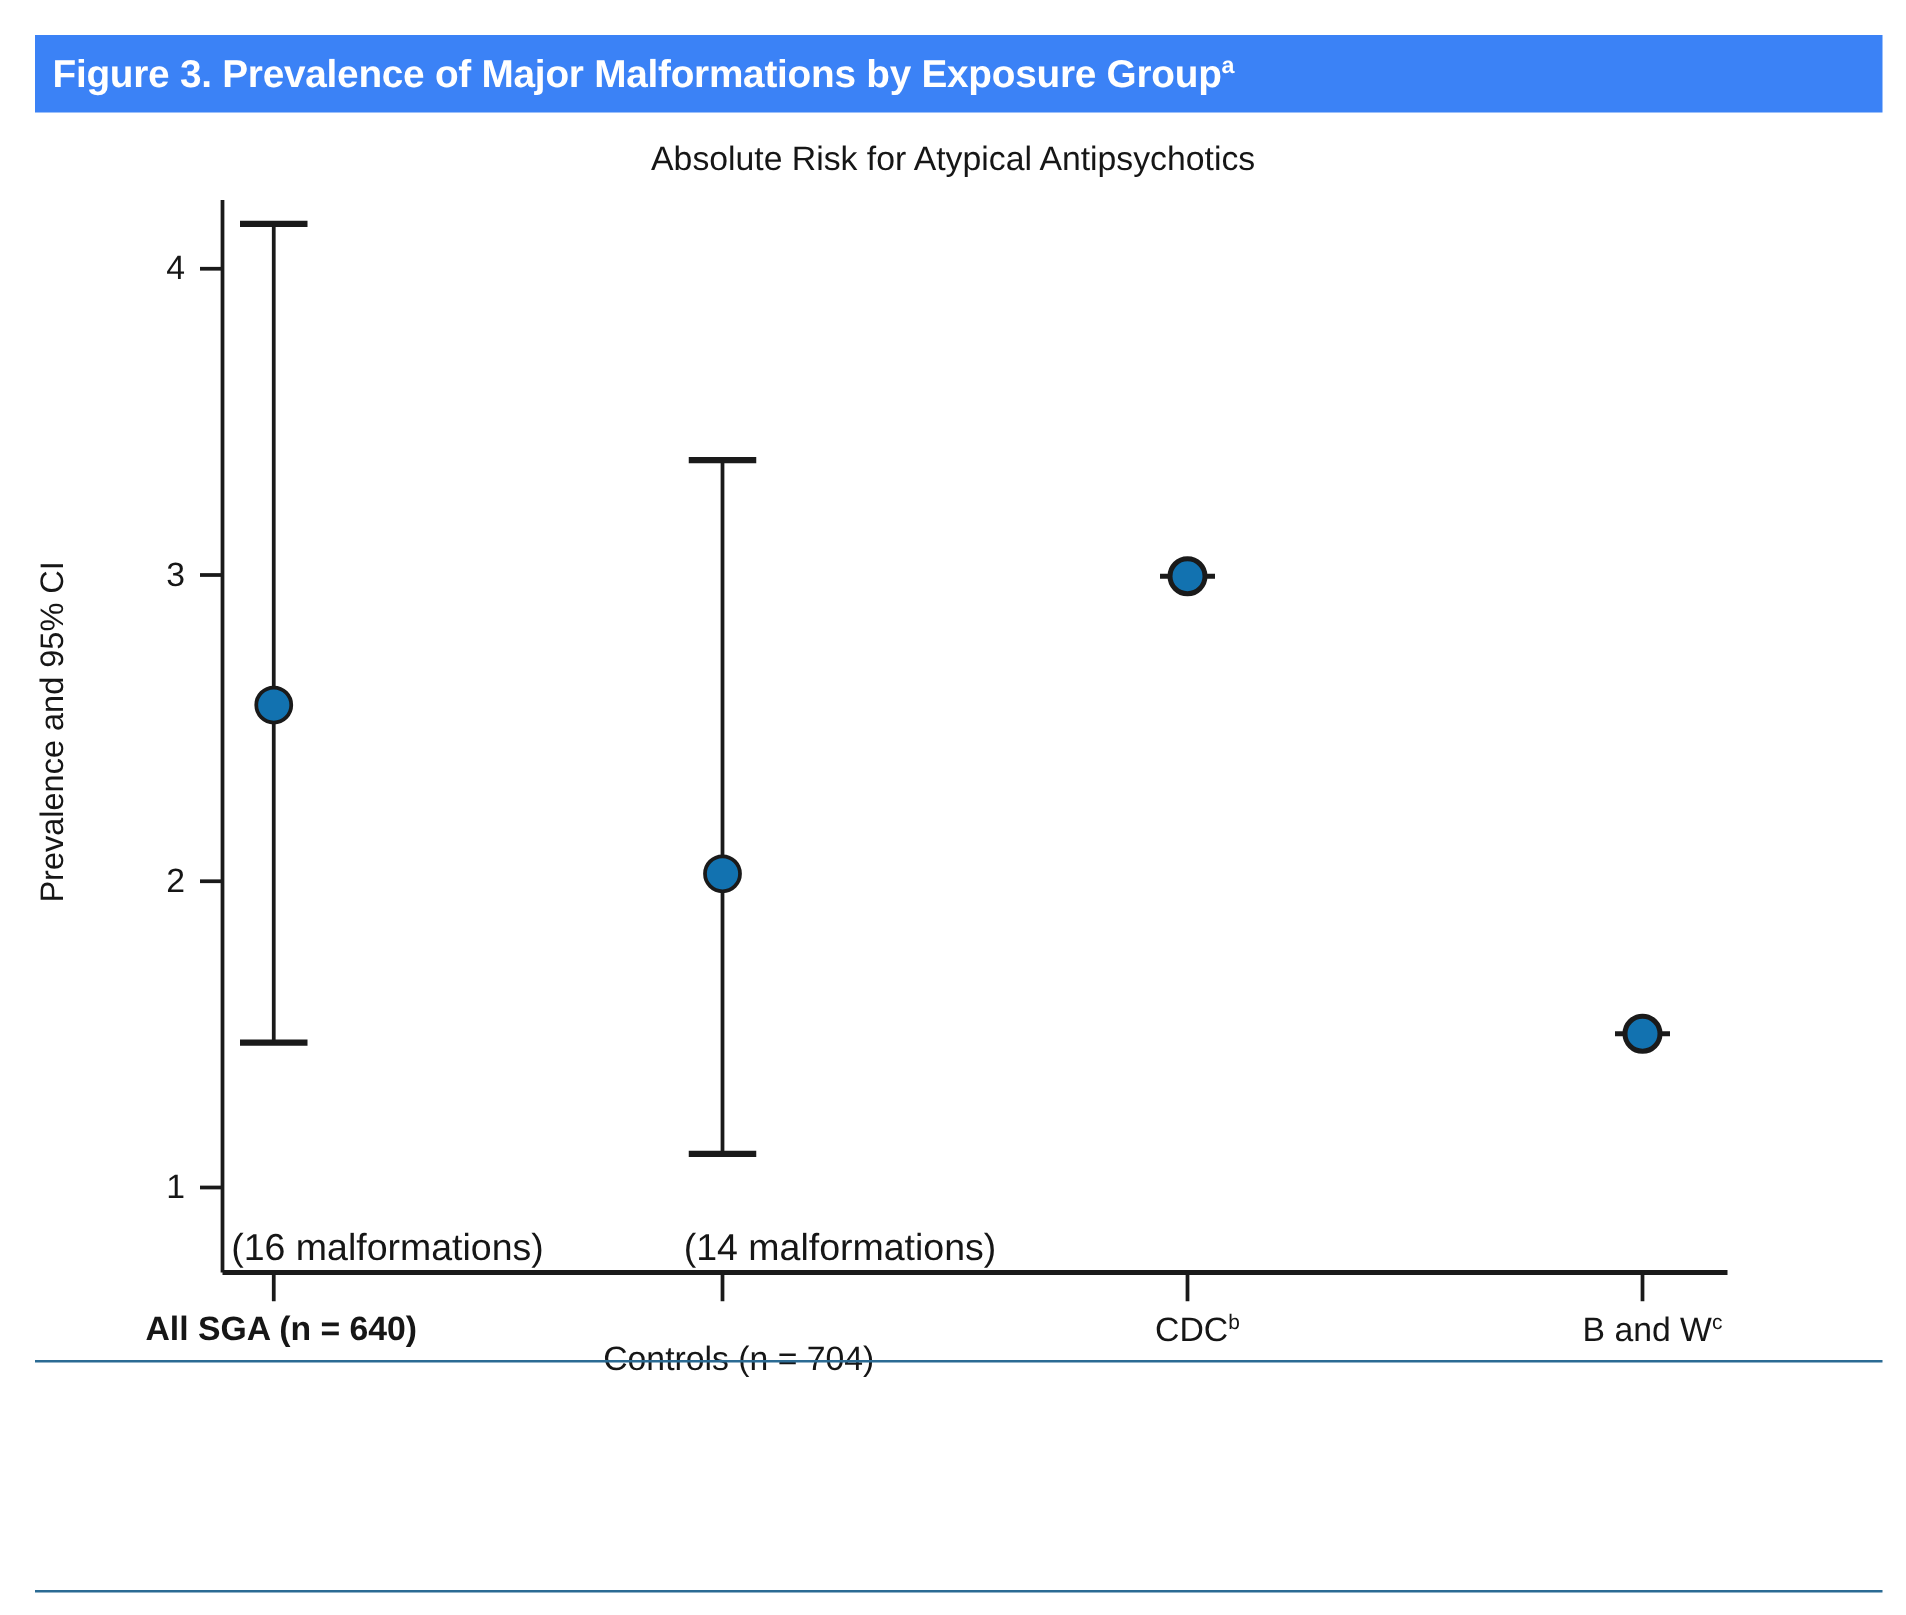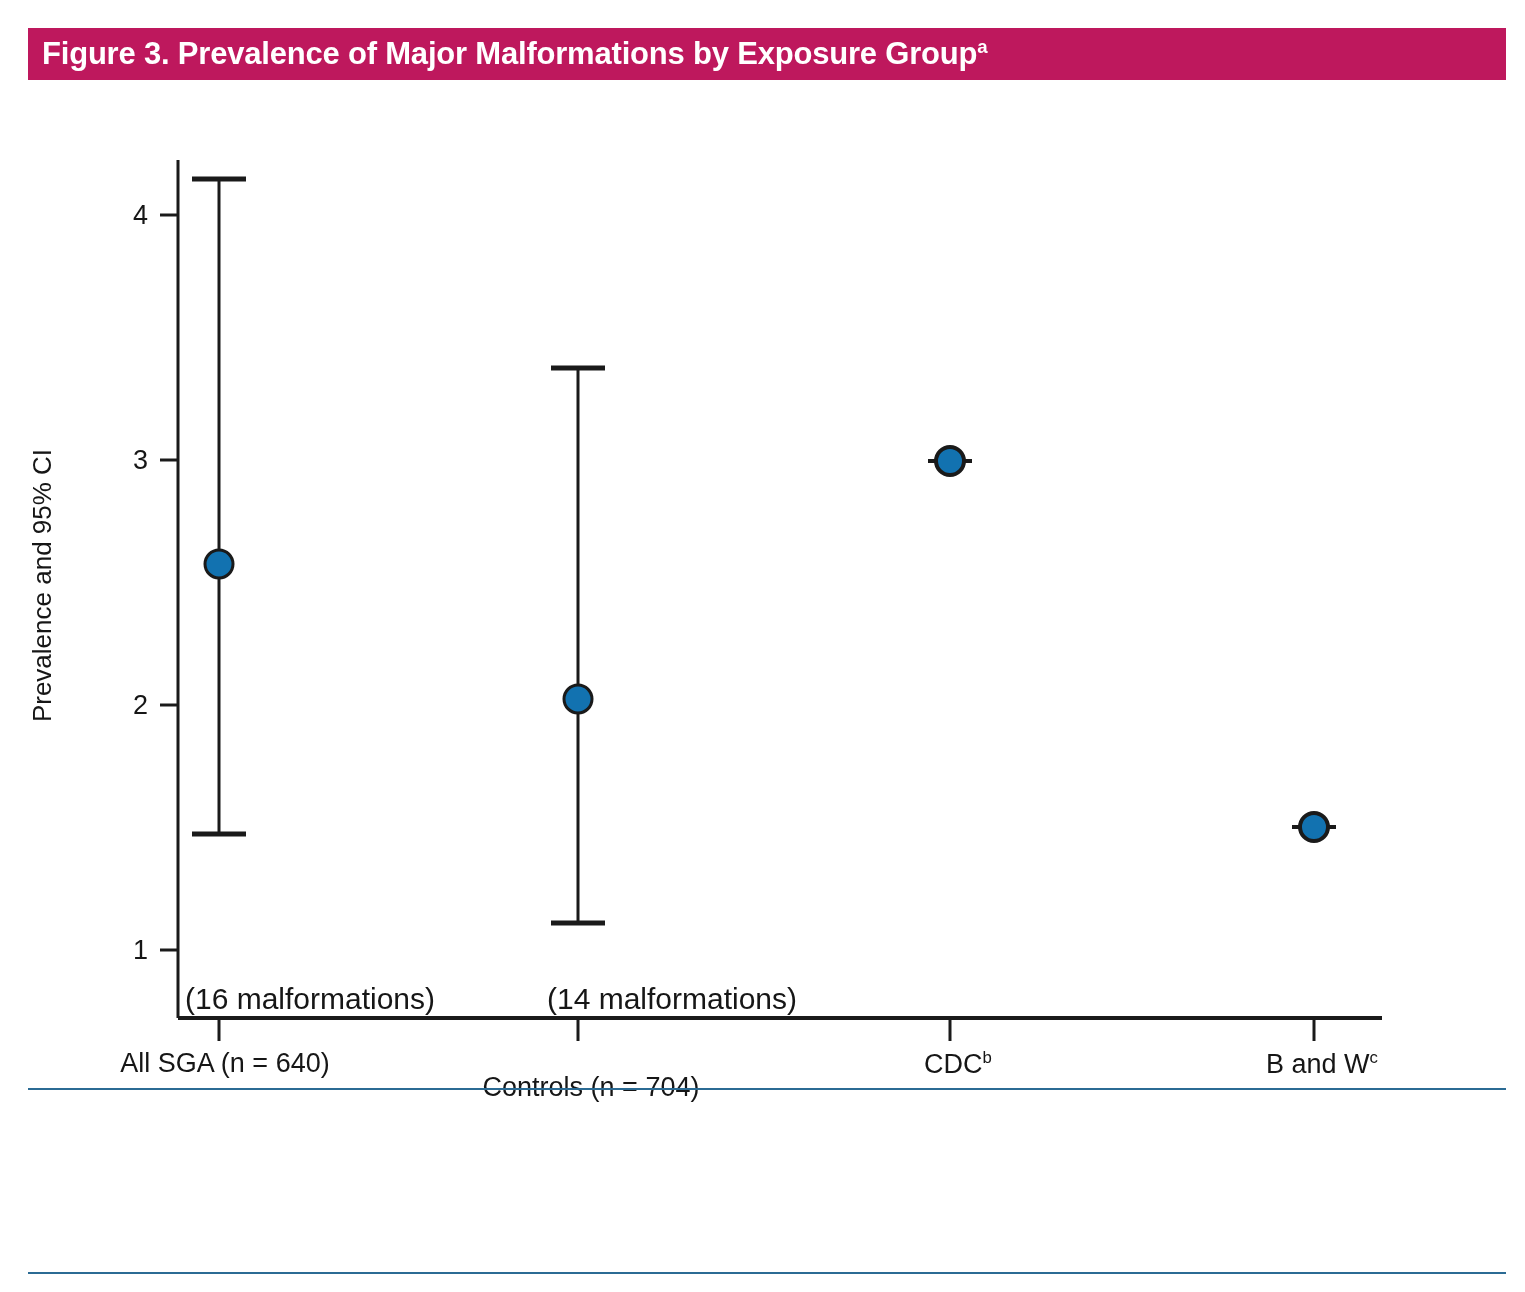--- a/index.html
+++ b/index.html
@@ -19,22 +19,22 @@
     width: 1525px;
     height: 1292px;
   }
 
   
   .title-bar {
     position: absolute;
     left: 28px;
     top: 28px;
     width: 1478px;
-    height: 52px;
-    background: #be185d;
+    height: 62px;
+    background: #3b82f6;
     display: flex;
     align-items: center;
   }
   .title-text {
     color: #ffffff;
     font-size: 31px;
     font-weight: bold;
     letter-spacing: -0.2px;
     padding-left: 14px;
     white-space: nowrap;
@@ -131,20 +131,21 @@
 </style>
 </head>
 <body>
 
 <div class="figure">
 
   <div class="title-bar">
     <div class="title-text"><span>Figure 3. Prevalence of Major Malformations by Exposure Group</span><sup>a</sup></div>
   </div>
 
+  <div class="chart-subtitle">Absolute Risk for Atypical Antipsychotics</div>
 
   <div class="plot-wrap">
 
     <div class="axis-title-y">Prevalence and 95% CI</div>
 
     <svg width="1525" height="1292" viewBox="0 0 1525 1292" style="position:absolute;left:0;top:0;">
 
       <line x1="178" y1="160" x2="178" y2="1018" stroke="#1a1a1a" stroke-width="3"></line>
 
       <line x1="178" y1="1018" x2="1382" y2="1018" stroke="#1a1a1a" stroke-width="4"></line>
@@ -189,21 +190,21 @@
     </svg>
 
     <div class="ytick-label" style="left:88px;top:950px;">1</div>
     <div class="ytick-label" style="left:88px;top:705px;">2</div>
     <div class="ytick-label" style="left:88px;top:460px;">3</div>
     <div class="ytick-label" style="left:88px;top:215px;">4</div>
 
     <div class="malform-label" style="left:310px;top:982px;">(16 malformations)</div>
     <div class="malform-label" style="left:672px;top:982px;">(14 malformations)</div>
 
-    <div class="xtick-label" style="left:225px;top:1048px;"><span>All SGA (n = 640)</span></div>
+    <div class="xtick-label" style="left:225px;top:1048px;font-weight:bold;"><span>All SGA (n = 640)</span></div>
     <div class="xtick-label" style="left:591px;top:1048px;margin-top:24px;"><span>Controls (n = 704)</span></div>
     <div class="xtick-label" style="left:958px;top:1048px;"><span>CDC</span><sup>b</sup></div>
     <div class="xtick-label" style="left:1322px;top:1048px;"><span>B and W</span><sup>c</sup></div>
   </div>
 
   <div class="rule rule-top"></div>
   <div class="rule rule-bottom"></div>
 
   <div class="footnotes">
   </div>

